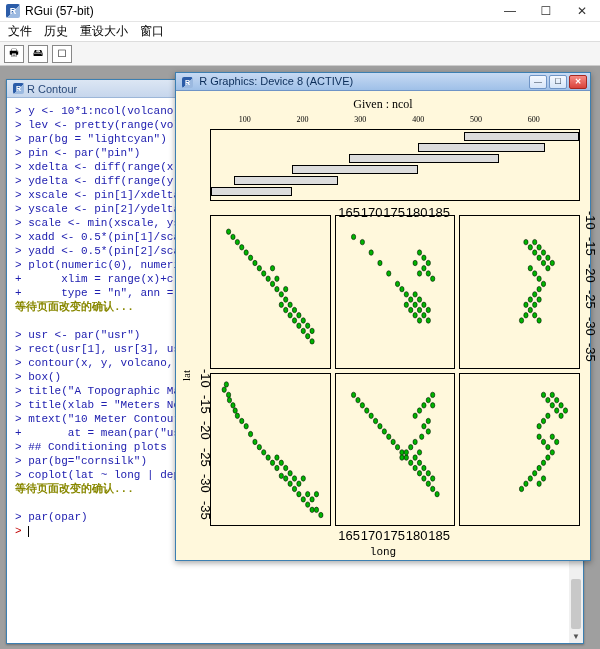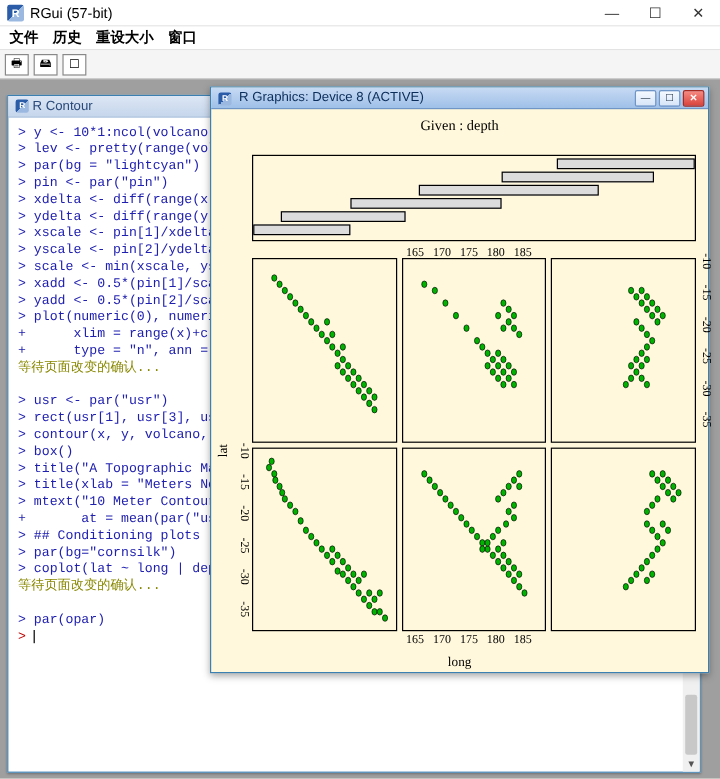--- a/index.html
+++ b/index.html
@@ -2,55 +2,55 @@
 <html><head>
 <meta charset="utf-8">
 <style>
   * { box-sizing: border-box; }
   body { margin:0; font-family: "Segoe UI", Arial, sans-serif; font-size:11px; background:#fff; width:600px; height:649px; overflow:hidden; position:relative; }
   .titlebar { height:22px; display:flex; align-items:center; justify-content:space-between; padding:0 0 0 6px; background:#fff; border-bottom:1px solid #e5e5e5;}
   .titlebar .left { display:flex; align-items:center; gap:5px;}
   .titlebar .title { font-size:12px; color:#000;}
   .winbtns { display:flex; }
   .winbtn { width:36px; height:22px; display:flex; align-items:center; justify-content:center; font-size:12px; color:#333;}
-  .menubar { height:20px; display:flex; align-items:center; gap:12px; padding:0 8px; font-size:12px; color:#000; border-bottom:1px solid #ddd;font-weight:bold;}
+  .menubar { height:20px; display:flex; align-items:center; gap:12px; padding:0 8px; font-size:12px; color:#000; border-bottom:1px solid #ddd;}
   .toolbar { height:24px; display:flex; align-items:center; gap:4px; padding:2px 4px; border-bottom:1px solid #ccc; background:#f5f5f5;}
   .toolbtn { width:20px; height:18px; border:1px solid #888; background:#fff; display:flex; align-items:center; justify-content:center; font-size:10px;}
   .mdi { position:relative; height:583px; background:#9f9f9f; }
   
   .console { position:absolute; left:6px; top:13px; width:578px; height:565px; background:#fff; border:1px solid #3c7fb1; box-shadow:0 1px 2px rgba(0,0,0,.3);}
   .console .chead { height:18px; background:linear-gradient(#dce6f4,#c6d6ec); border-bottom:1px solid #9cb6d8; display:flex; align-items:center; padding:0 6px; font-size:11px; color:#2a4a7a;}
   .console pre { margin:0; padding:6px 8px; font-family: Consolas, "Courier New", monospace; font-size:11px; line-height:14px; color:#2020b0; white-space:pre; overflow:hidden;}
-  .console pre .cn { color:#888800;}
+  .console pre .cn { color:#888800;font-weight:bold;}
   .console pre .red { color:#c00000;}
   .cursor { display:inline-block; width:1px; height:11px; background:#000; vertical-align:middle;}
   .vscroll { position:absolute; right:0; top:18px; bottom:0; width:14px; background:#f0f0f0; display:flex; flex-direction:column; align-items:center;}
   .vscroll .arr { width:14px; height:14px; font-size:8px; color:#555; display:flex; align-items:center; justify-content:center;}
   .vscroll .thumb { width:10px; background:#c8c8c8; border-radius:2px; flex:0 0 auto; margin-top:auto;}
   
   .graphics { position:absolute; left:175px; top:6px; width:416px; height:489px; background:#fff8dc; border:1px solid #3c7fb1; box-shadow:0 2px 6px rgba(0,0,0,.35);}
   .graphics .ghead { height:18px; background:linear-gradient(#c7daf3,#9fc0e8); border-bottom:1px solid #6f94c6; display:flex; align-items:center; justify-content:space-between; padding:0 3px 0 6px; font-size:11px; color:#0b2d59;}
   .gbtns { display:flex; gap:2px;}
   .gbtn { width:18px; height:14px; border:1px solid #6f94c6; border-radius:2px; background:linear-gradient(#f5f9ff,#d6e5f8); font-size:8px; display:flex; align-items:center; justify-content:center; color:#234;}
   .gbtn.close { background:linear-gradient(#f78a83,#d9433b); border-color:#a52821; color:#fff; font-weight:bold;}
   .plotarea { position:relative; width:100%; height:471px; }
   .ptitle { position:absolute; top:6px; left:0; width:100%; text-align:center; font-family:serif; font-size:12px;}
   
   .shingle-axis { position:absolute; top:24px; left:34px; right:10px; height:10px; font-family:serif; font-size:8px;}
   .sh-tick { position:absolute; top:0;}
   .shingle-box { position:absolute; top:38px; left:34px; right:10px; height:72px; border:1px solid #000;}
   .shingle-box .bar { position:absolute; height:9px; background:#dcdcdc; border:1px solid #000;}
   
   .ylab { position:absolute; left:4px; top:290px; transform:rotate(-90deg); transform-origin:left top; font-family:serif; font-size:11px;}
-  .xlab { position:absolute; bottom:4px; left:0; width:100%; text-align:center; font-family:Liberation Serif, serif; font-size:11px;}
+  .xlab { position:absolute; bottom:4px; left:0; width:100%; text-align:center; font-family:Liberation Mono, monospace; font-size:11px;}
   .panelgrid { position:absolute; left:34px; right:10px; top:124px; bottom:36px; display:grid; grid-template-columns:repeat(3,1fr); grid-template-rows:repeat(2,1fr); gap:4px;}
   .panel { border:1px solid #000; position:relative; background:#fff8dc;}
   .panel svg { width:100%; height:100%; display:block;}
   circle { fill:#00b300; stroke:#000; stroke-width:.4;}
-  .axt { font-family:Liberation Serif, serif; font-size:10px; position:absolute;}
+  .axt { font-family:Liberation Sans, sans-serif; font-size:13px; position:absolute;}
   .ricon { width:14px; height:14px; background:linear-gradient(135deg,#2b5ca8 50%,#9bb9e0 50%); border-radius:2px; display:inline-flex; align-items:center; justify-content:center; color:#fff; font-weight:bold; font-size:9px;}
 </style>
 </head>
 <body>
 
 <div class="titlebar">
   <div class="left">
     <span class="ricon">R</span>
     <span class="title">RGui (57-bit)</span>
   </div>
@@ -124,21 +124,29 @@
         <span class="ricon" style="width:11px;height:11px;font-size:7px">R</span>
         &nbsp;<span>R Graphics: Device 8 (ACTIVE)</span>
       </span>
       <span class="gbtns">
         <span class="gbtn">—</span>
         <span class="gbtn">☐</span>
         <span class="gbtn close">✕</span>
       </span>
     </div>
     <div class="plotarea">
-      <div class="ptitle">Given : depth</div>
+      <div class="ptitle">Given : ncol</div>
+      <div class="shingle-axis" id="sh-axis">
+          <span class="sh-tick" style="left:9.375%;transform:translateX(-50%)">100</span>
+          <span class="sh-tick" style="left:25%;transform:translateX(-50%)">200</span>
+          <span class="sh-tick" style="left:40.625%;transform:translateX(-50%)">300</span>
+          <span class="sh-tick" style="left:56.25%;transform:translateX(-50%)">400</span>
+          <span class="sh-tick" style="left:71.875%;transform:translateX(-50%)">500</span>
+          <span class="sh-tick" style="left:87.5%;transform:translateX(-50%)">600</span>
+        </div>
       <div class="shingle-box" id="sh-box">
           <div class="bar" style="left:0%;width:21.875%;top:57px"></div>
           <div class="bar" style="left:6.25%;width:28.125%;top:46px"></div>
           <div class="bar" style="left:21.875%;width:34.375%;top:35px"></div>
           <div class="bar" style="left:37.5%;width:40.625%;top:24px"></div>
           <div class="bar" style="left:56.25%;width:34.375%;top:13px"></div>
           <div class="bar" style="left:68.75%;width:31.25%;top:2px"></div>
         </div>
       <div class="ylab">lat</div>
       <div class="xlab">long</div>

